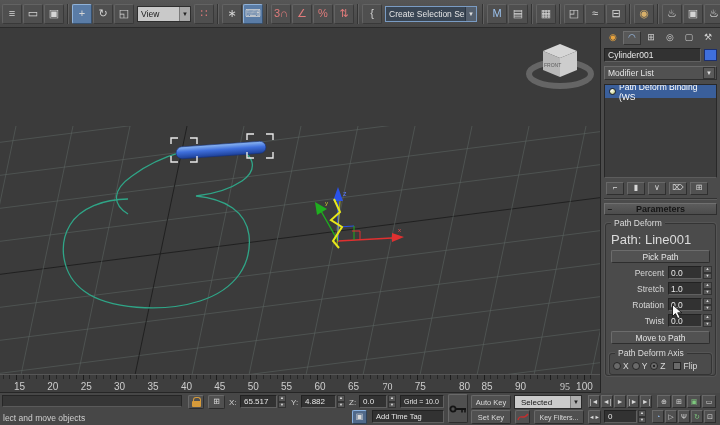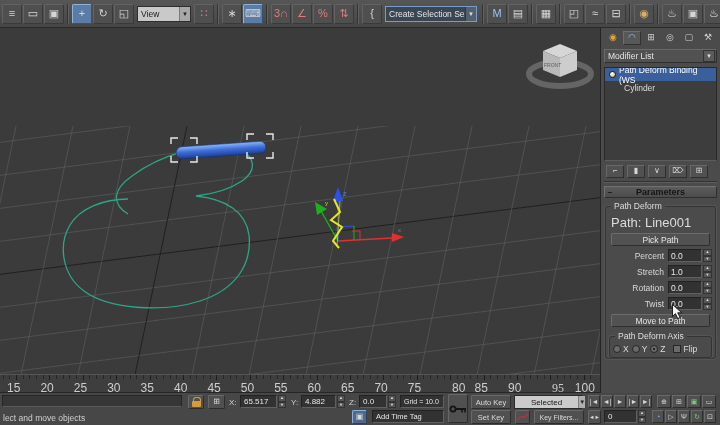--- a/index.html
+++ b/index.html
@@ -81,37 +81,37 @@
   .ropt{display:flex;align-items:center;gap:2px;}
   .rad{width:8px;height:8px;border-radius:50%;background:#6a6a6a;border:1px solid #262626;position:relative;}
   .rad.sel:after{content:"";position:absolute;left:2px;top:2px;width:2px;height:2px;background:#0c0c0c;border-radius:50%;}
   .cb{width:8px;height:8px;background:#6a6a6a;border:1px solid #262626;margin-left:4px;}
 
   
   .timeline{position:absolute;left:0;top:374px;width:600px;height:19px;background:#3e3e3e;
             border-top:1px solid #565656;border-bottom:1px solid #262626;overflow:hidden;}
   .tick{position:absolute;top:0;width:1px;height:4px;background:#272727;}
   .tick.major{height:5px;background:#1c1c1c;}
-  .tlabel{position:absolute;top:6px;width:18px;text-align:left;font-size:12px;color:#cdcdcd;}
+  .tlabel{position:absolute;top:6px;width:18px;text-align:right;font-size:10px;color:#cdcdcd;}
 
   
   .statusbar{position:absolute;left:0;top:393px;width:720px;height:32px;background:#474747;}
   .sbtn{position:absolute;background:#505050;border:1px solid;border-color:#696969 #2d2d2d #2d2d2d #696969;
         border-radius:2px;display:flex;align-items:center;justify-content:center;color:#d9d9d9;}
   .bluelit{background:#50698a;border-color:#8ab2e0 #2e4158 #2e4158 #8ab2e0;}
   .sfield{position:absolute;height:13px;background:#323232;border:1px solid #222;border-bottom-color:#606060;
           border-right-color:#606060;color:#e6e6e6;font-size:8px;display:flex;align-items:center;padding:0 3px;}
   .trackbar{position:absolute;height:12px;background:#363636;border:1px solid #262626;border-bottom-color:#5a5a5a;}
   .slab{position:absolute;font-size:8px;color:#cfcfcf;white-space:nowrap;}
   .sarrbox{position:absolute;width:8px;height:13px;display:flex;flex-direction:column;}
   .sarrbox span{flex:1;background:#565656;border:1px solid #333;font-size:4px;line-height:4px;color:#ddd;
                 display:flex;align-items:center;justify-content:center;}
   .seldd{position:absolute;background:#cbcbcb;border:1px solid #2a2a2a;display:flex;align-items:center;
          color:#141414;font-size:8px;}
-  .seltext{flex:1;padding:0 16px;}
+  .seltext{flex:1;padding:0 6px;}
   .selarrow{width:11px;height:100%;background:#aeaeae;border-left:1px solid #808080;display:flex;
             align-items:center;justify-content:center;font-size:6px;color:#222;}
   .igroup{position:absolute;display:flex;gap:1px;}
   .ibtn{height:13px;background:#505050;border:1px solid;border-color:#696969 #2d2d2d #2d2d2d #696969;
         display:flex;align-items:center;justify-content:center;}
   .ibtn .g{font-size:7px;line-height:1;color:#d8d8d8;}
   .glyph9{font-size:8px;line-height:1;}
   .lock{width:9px;height:6px;background:#d79b3a;border-radius:1px;position:relative;margin-top:4px;}
   .lock:before{content:"";position:absolute;top:-4px;left:1.5px;width:6px;height:5px;
                border:1.5px solid #d79b3a;border-bottom:none;border-radius:3px 3px 0 0;}
@@ -304,32 +304,32 @@
         <div class="tab">
           <span class="g">◎</span>
         </div>
         <div class="tab">
           <span class="g">▢</span>
         </div>
         <div class="tab">
           <span class="g">⚒</span>
         </div>
       </div>
+    <div class="namerow">
+      <div class="rfield namefield">Cylinder001</div>
+      <div class="swatch"></div>
+    </div>
     <div class="modlist">
       <span class="mlabel">Modifier List</span>
       <span class="ddbox">▼</span>
     </div>
     <div class="stack">
         <div class="stackrow sel">
           <span class="bulb"></span>
           <span>Path Deform Binding (WS</span>
-        </div>
-        <div class="stackrow">
-          <span class="spacer"></span>
-          <span>Cylinder</span>
         </div>
       </div>
     <div class="stacktools">
         <div class="stbtn">
           <span class="g">⌐</span>
         </div>
         <div class="stbtn">
           <span class="g">▮</span>
         </div>
         <div class="stbtn">
@@ -505,21 +505,21 @@
       <span class="tlabel" style="left: 40.4px;">20</span>
       <span class="tlabel" style="left: 73.8px;">25</span>
       <span class="tlabel" style="left: 107.2px;">30</span>
       <span class="tlabel" style="left: 140.6px;">35</span>
       <span class="tlabel" style="left: 174px;">40</span>
       <span class="tlabel" style="left: 207.4px;">45</span>
       <span class="tlabel" style="left: 240.8px;">50</span>
       <span class="tlabel" style="left: 274.2px;">55</span>
       <span class="tlabel" style="left: 307.6px;">60</span>
       <span class="tlabel" style="left: 341px;">65</span>
-      <span class="tlabel" style="left: 374.4px;">70</span>
+      <span class="tlabel" style="left: 374.4px; font-family: Liberation Serif, serif;">70</span>
       <span class="tlabel" style="left: 407.8px;">75</span>
       <span class="tlabel" style="left: 452px;">80</span>
       <span class="tlabel" style="left: 474.6px;">85</span>
       <span class="tlabel" style="left: 508px;">90</span>
       <span class="tlabel" style="left: 552px; font-family: Liberation Serif, serif;">95</span>
       <span class="tlabel" style="left: 574.8px;">100</span>
     </div>
 
   <div class="statusbar">
     <div class="trackbar" style="left:2px;top:2px;width:180px;"></div>

